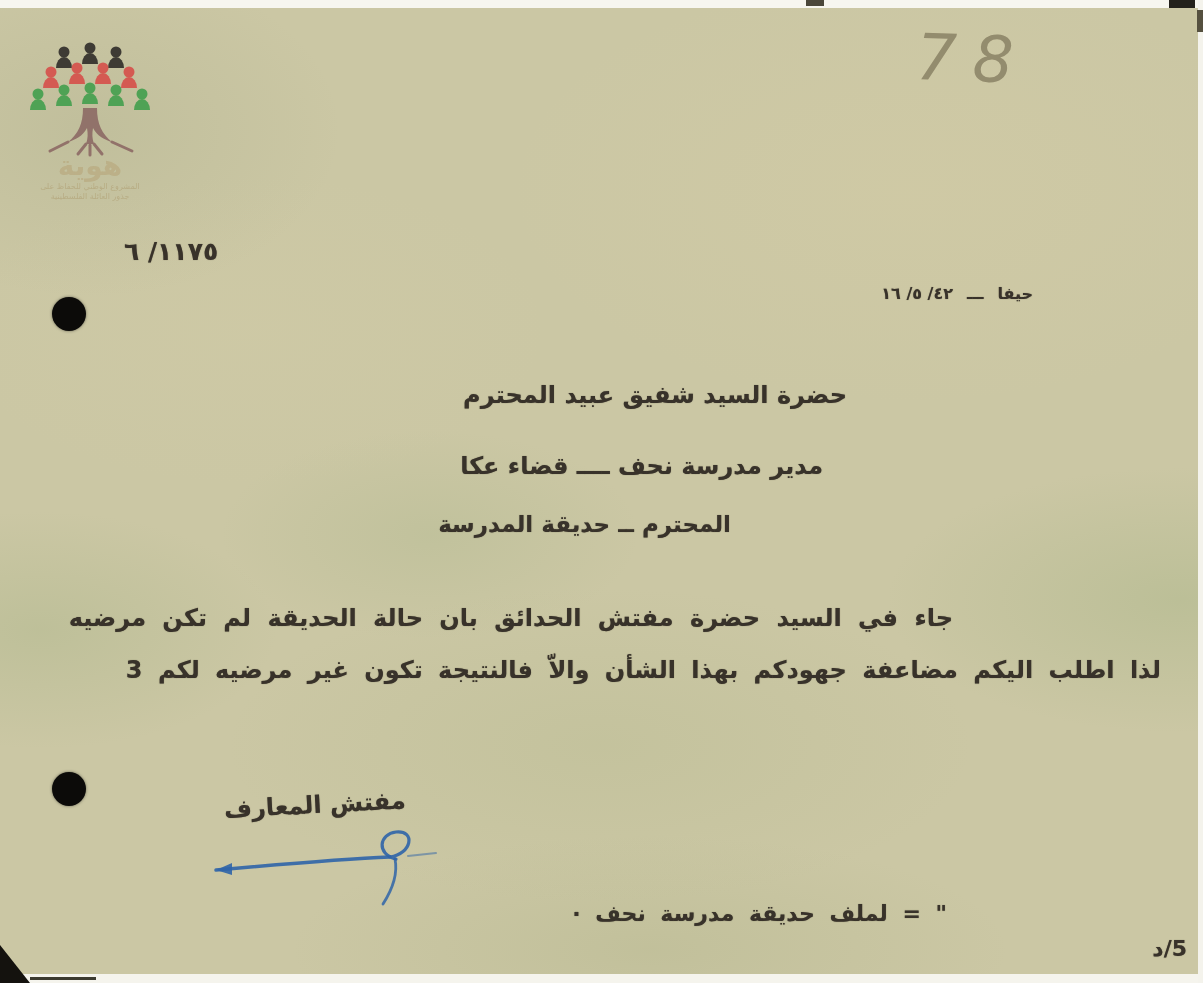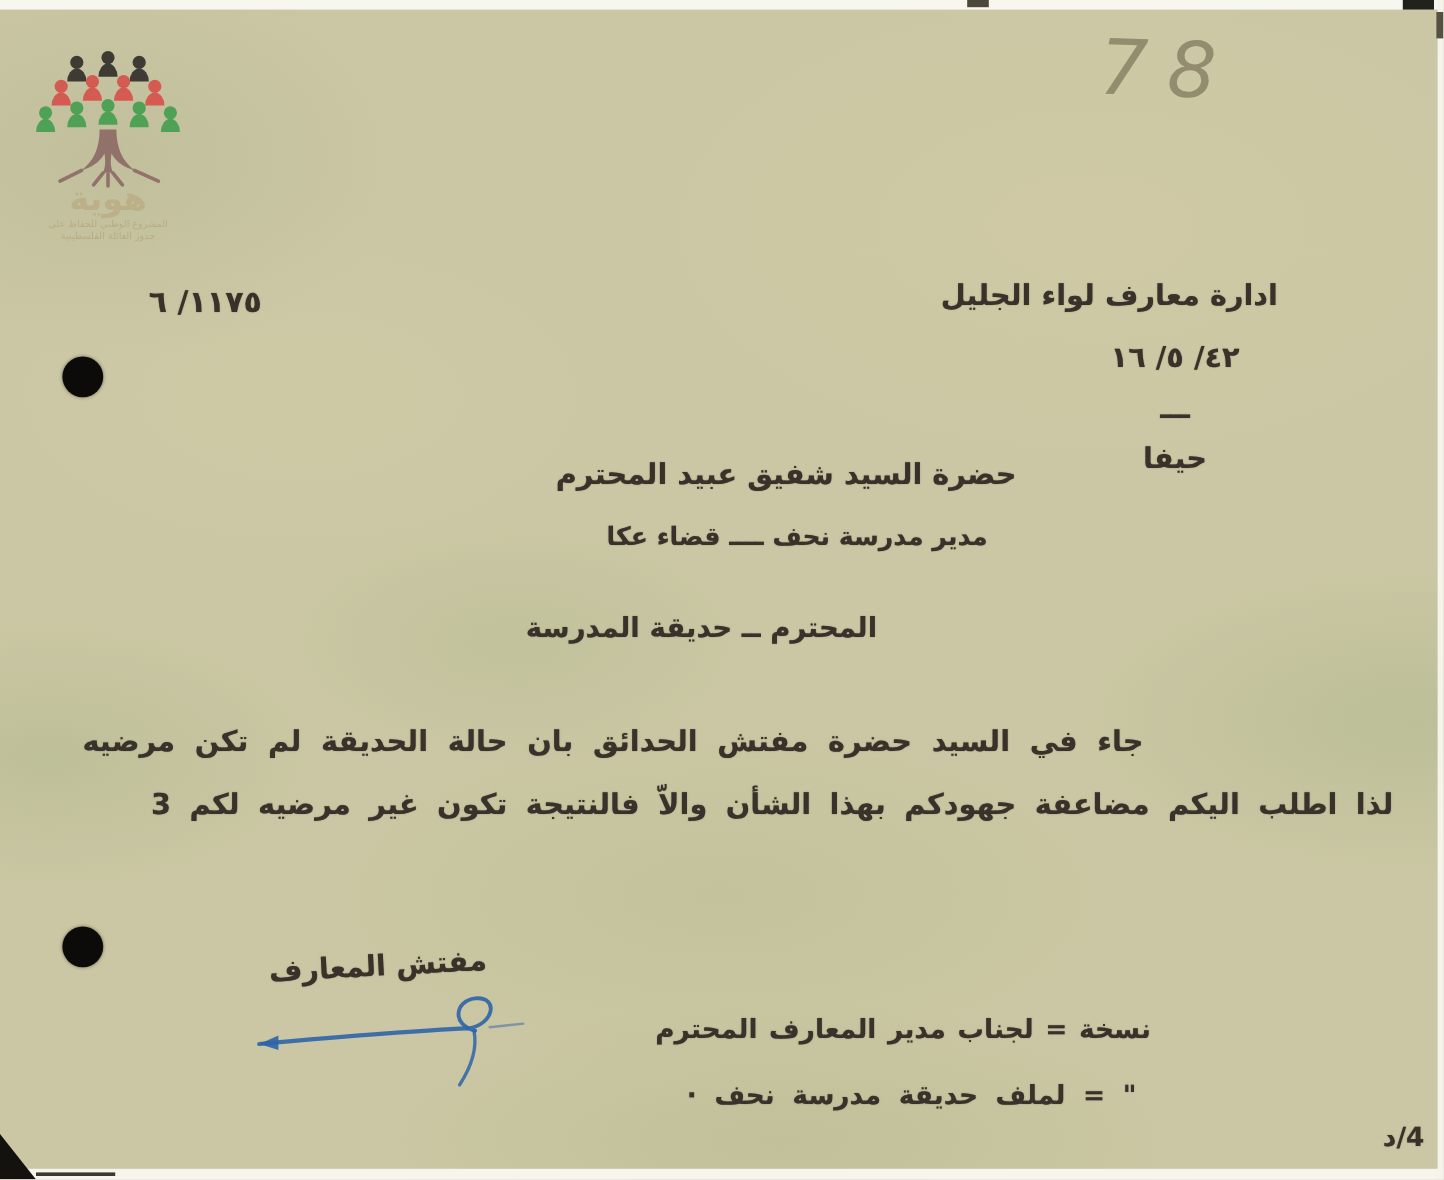--- a/index.html
+++ b/index.html
@@ -24,24 +24,24 @@
     direction:rtl;
     color:#38322a;
     font-weight:bold;
     white-space:nowrap;
     text-shadow:0 0 1px rgba(50,44,32,.55);
   }
   .ltr{direction:ltr;margin-top:25px;}
   
   .ref-number{top:212px;left:124px;font-size:25px;letter-spacing:4px;}
   .org-line{top:232px;right:138px;font-size:24px;letter-spacing:1px;}
-  .citydate{top:284px;right:170px;font-size:24px;display:flex;direction:ltr;align-items:center;gap:14px;flex-direction:column;}
+  .citydate{top:284px;right:170px;font-size:16px;display:flex;direction:ltr;align-items:center;gap:14px;}
   .citydate .seg{letter-spacing:2px;}
   .recipient-name{top:381px;right:356px;font-size:24px;letter-spacing:.5px;}
-  .recipient-title{top:435px;right:380px;font-size:21px;letter-spacing:.5px;}
+  .recipient-title{top:452px;right:380px;font-size:24px;letter-spacing:.5px;}
   .subject-line{top:511px;right:472px;font-size:23px;letter-spacing:1px;}
   .body-line1{top:604px;right:250px;font-size:24px;word-spacing:8px;letter-spacing:.4px;}
   .body-line2{top:656px;right:42px;font-size:24px;word-spacing:7px;letter-spacing:.4px;}
   .sig-title{top:791px;left:224px;font-size:24px;transform:rotate(-3deg);letter-spacing:1px;}
   .cc-line1{top:846px;right:244px;font-size:22px;word-spacing:2px;}
   .cc-line2{top:901px;right:256px;font-size:22px;word-spacing:7px;}
   .page-code{top:936px;right:16px;font-size:22px;}
   .hw-number{
     position:absolute;top:22px;left:916px;
     font-size:64px;font-style:italic;font-weight:400;
@@ -125,21 +125,20 @@
     <text x="78" y="167" text-anchor="middle" font-size="8" fill="#b4a77d" opacity="0.85" direction="rtl">جذور العائلة الفلسطينية</text>
   </svg>
 
   <div class="hw-number">78</div>
 
   <div class="punch top"></div>
   <div class="punch bottom"></div>
 
   <div class="txt ltr ref-number">١١٧٥/ ٦</div>
 
-  <div class="txt org-line">ادارة معارف لواء الجليل</div>
   <div class="txt citydate">
     <span class="seg">٤٢/ ٥/ ١٦</span>
     <span class="seg">ـــ</span>
     <span class="seg">حيفا</span>
   </div>
 
   <div class="txt recipient-name">حضرة السيد شفيق عبيد المحترم</div>
   <div class="txt recipient-title">مدير مدرسة نحف ــــ قضاء عكا</div>
 
   <div class="txt subject-line">المحترم ــ حديقة المدرسة</div>
@@ -151,24 +150,23 @@
   <svg class="sig-svg" viewBox="0 0 238 98">
     <g stroke="#2f64a8" fill="none" stroke-linecap="round">
       <path d="M14 58 C 70 53 140 47 188 45" stroke-width="3.5" opacity="0.9"></path>
       <path d="M188 45 C 210 42 214 18 194 20 C 177 22 174 42 194 47" stroke-width="3.2" opacity="0.9"></path>
       <path d="M193 47 C 196 62 190 78 181 92" stroke-width="2.8" opacity="0.85"></path>
       <path d="M206 44 L 234 41" stroke-width="2" opacity="0.5"></path>
     </g>
     <path d="M14 58 L 30 51 L 30 63 Z" fill="#2f64a8" opacity="0.9"></path>
   </svg>
 
-  <div class="txt cc-line1">نسخة = لجناب مدير المعارف المحترم</div>
   <div class="txt cc-line2">"  =  لملف حديقة مدرسة نحف ·</div>
 
-  <div class="txt page-code">4/د</div>
+  <div class="txt page-code">5/د</div>
 
   <div class="edge-top"></div>
   <div class="edge-bottom"></div>
   <div class="edge-right"></div>
   <div class="speck a"></div>
   <div class="speck b"></div>
   <div class="speck c"></div>
   <div class="speck d"></div>
   <div class="corner-wedge"></div>
 

